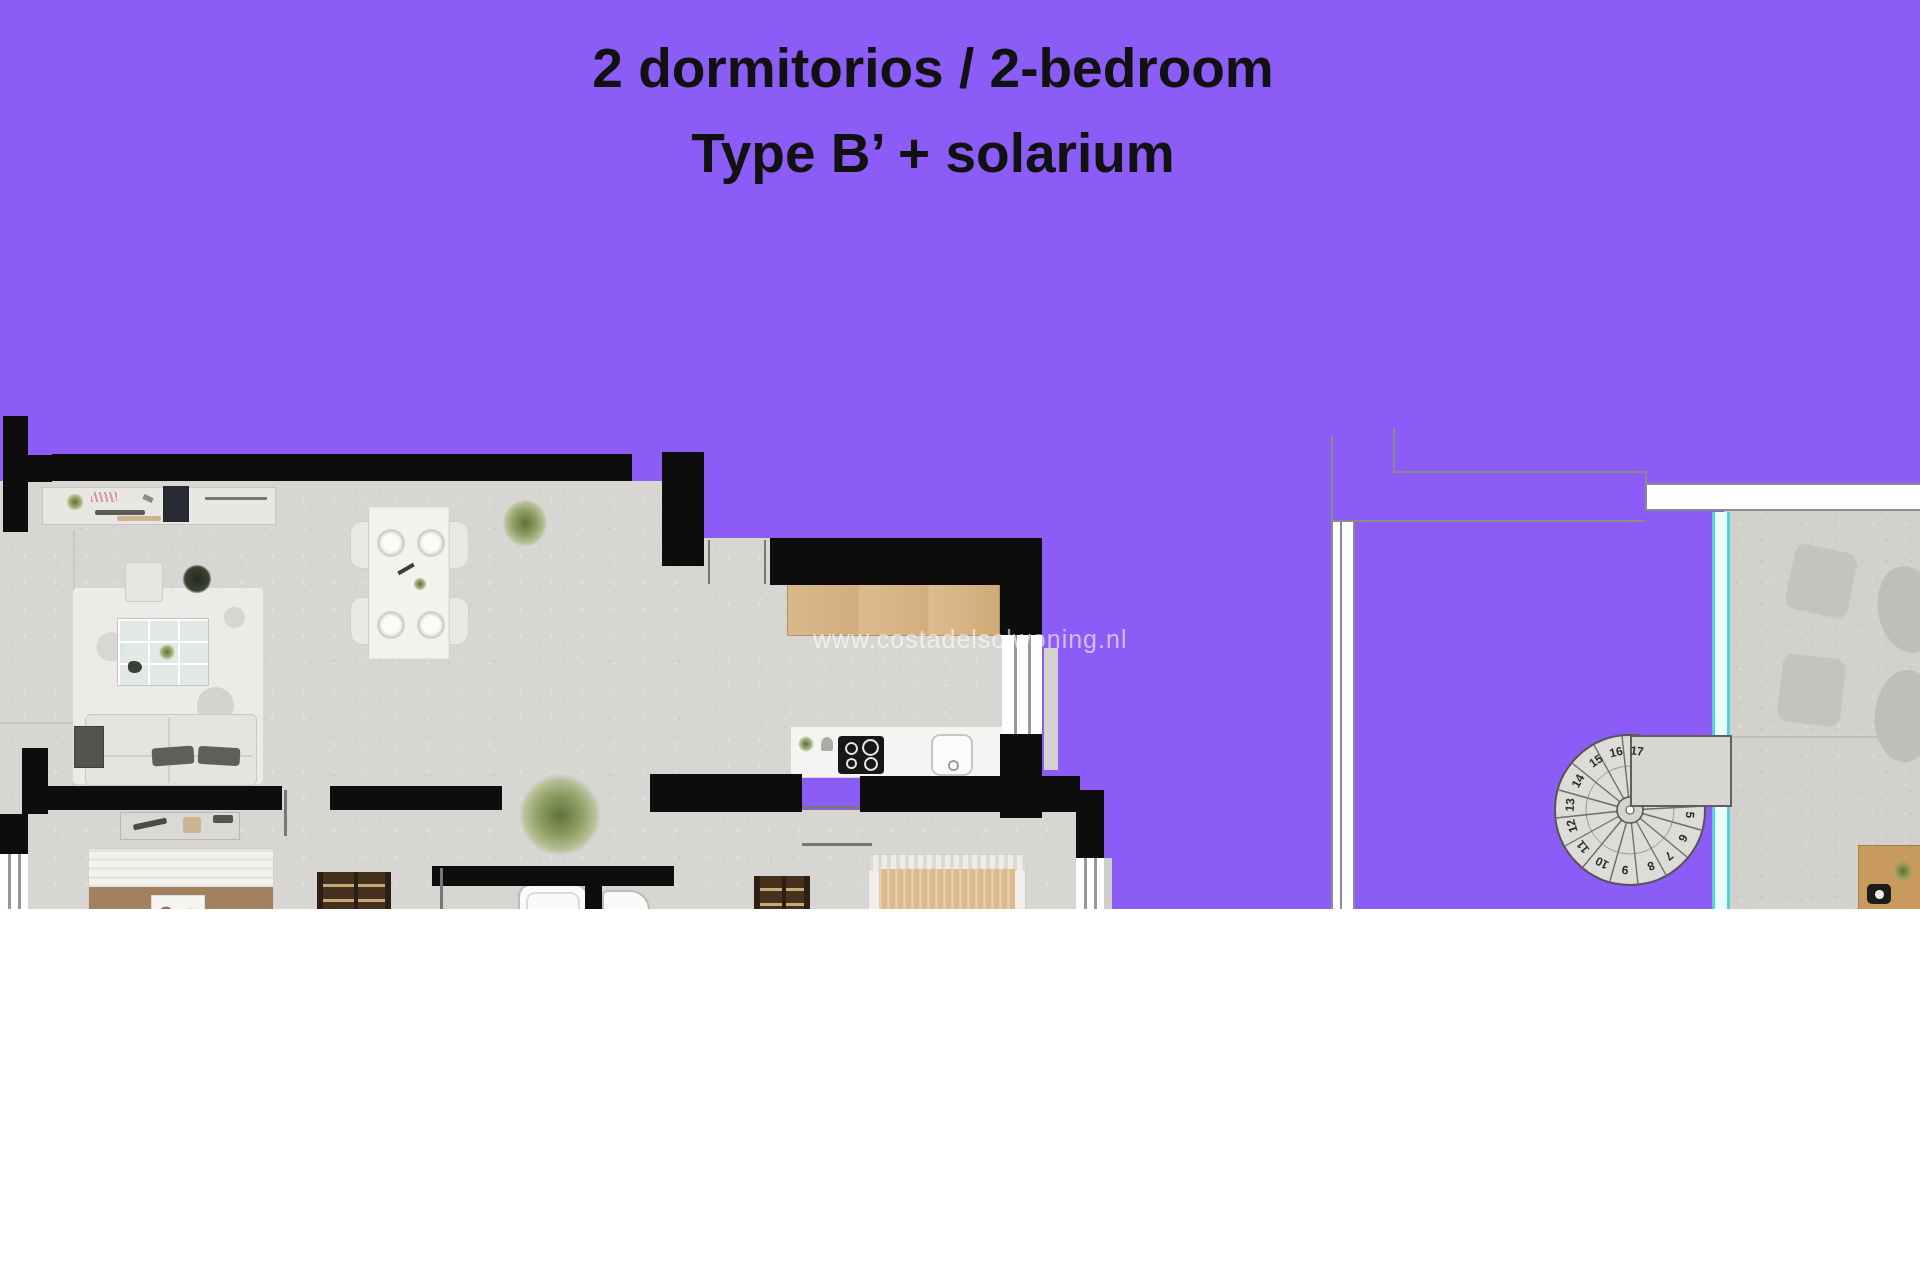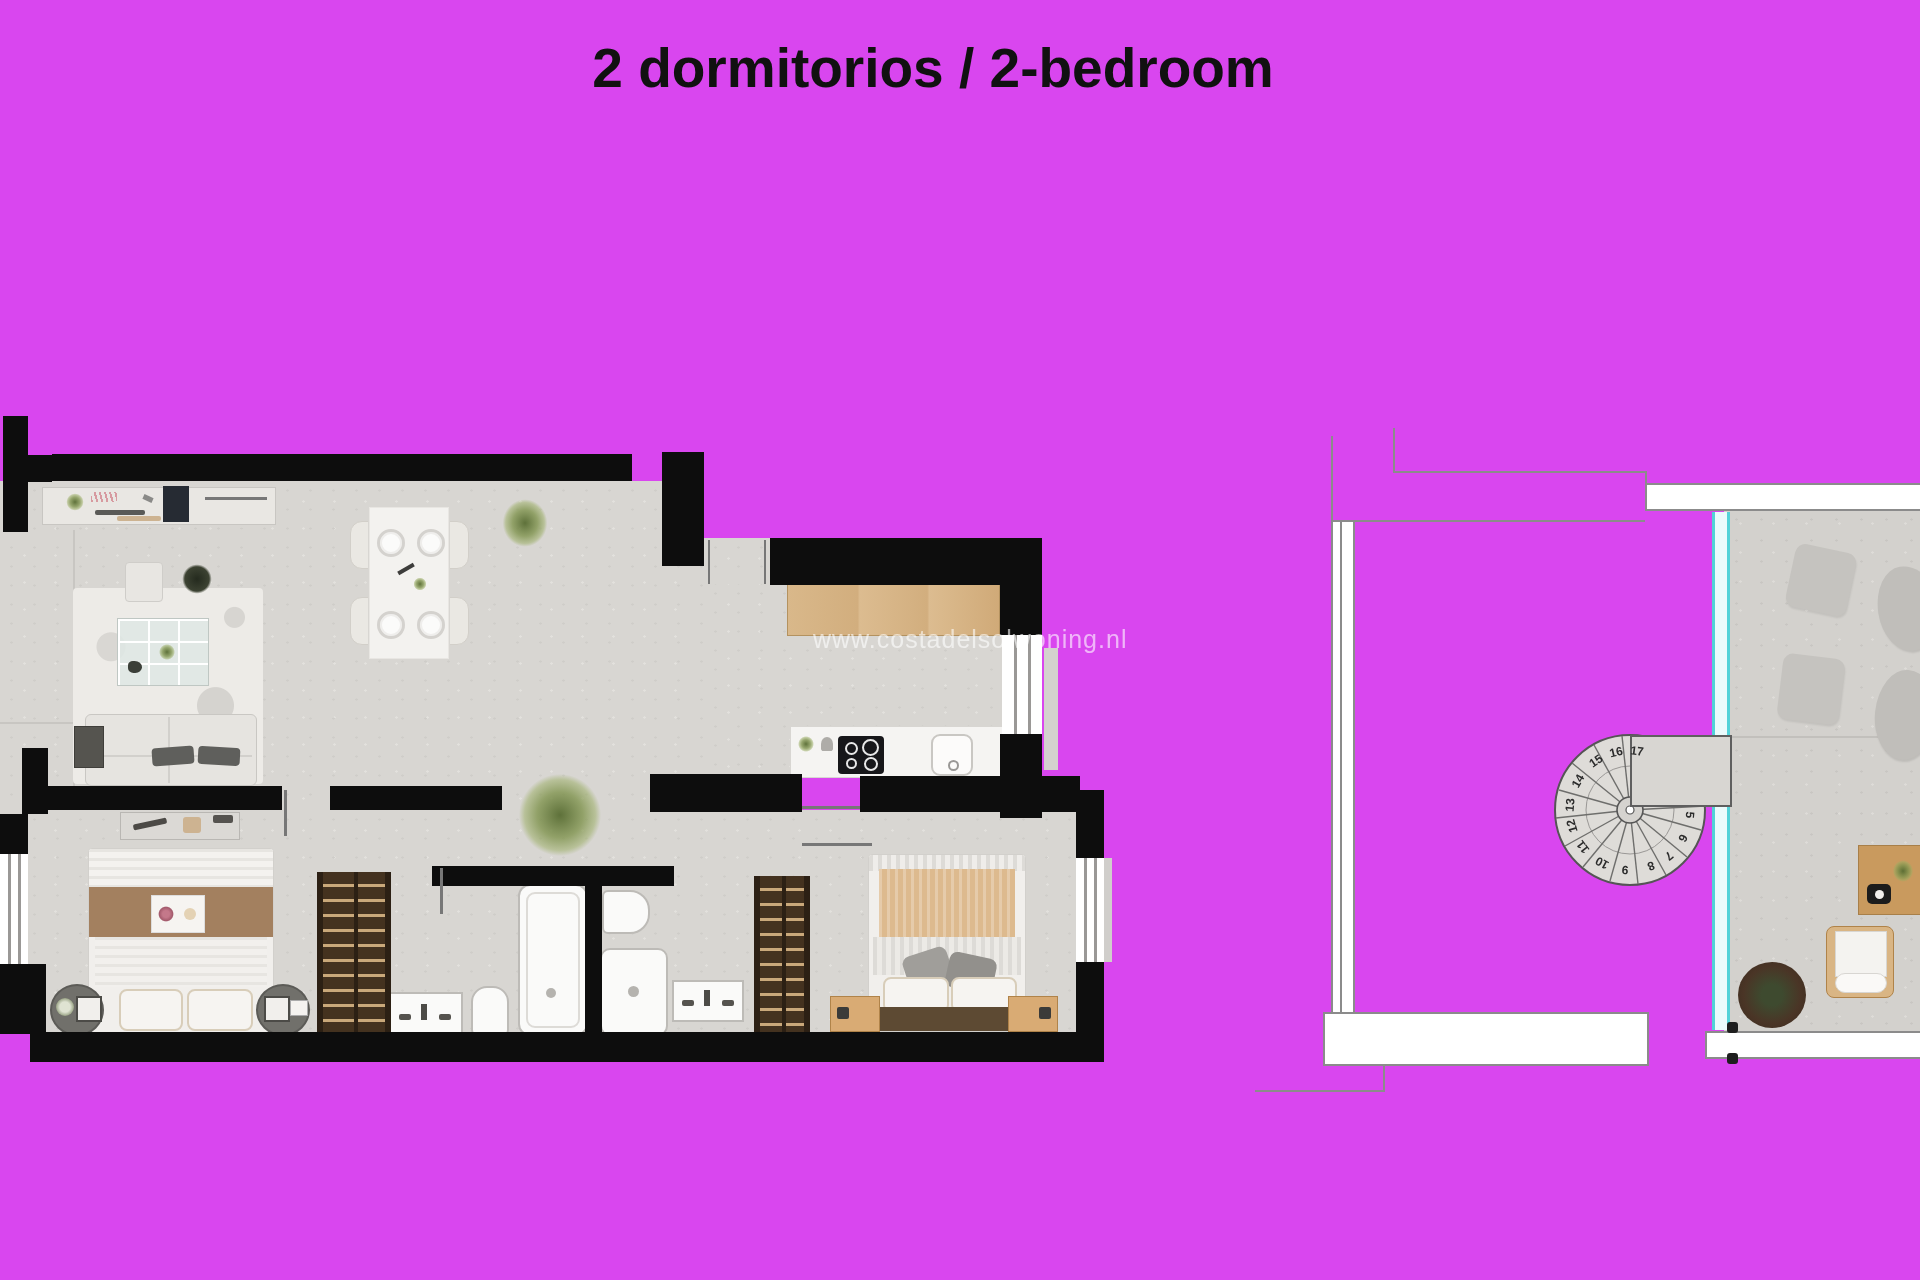--- a/index.html
+++ b/index.html
@@ -1,16 +1,16 @@
 <!DOCTYPE html>
 <html><head>
 <meta charset="utf-8">
 <style>
   html,body{margin:0;padding:0;background:#ffffff;}
-  #stage{position:relative;width:1920px;height:1280px;background:#d946ef;overflow:hidden;
+  #stage{position:relative;width:1920px;height:909px;background:#8b5cf6;overflow:hidden;
          font-family:"Liberation Sans","DejaVu Sans",sans-serif;}
   .abs{position:absolute;}
   
   .title-wrap{left:333px;top:26px;width:1200px;text-align:center;color:#111;}
   .title-line{font-weight:700;font-size:55px;line-height:1.55;letter-spacing:0px;}
   .watermark{left:813px;top:625px;font-size:25px;letter-spacing:1px;color:rgba(255,255,255,.6);z-index:60;}
   
   .floor{background-color:#d8d6d2;
          background-image:radial-gradient(#cfcdc9 1px,transparent 1.6px),
                           radial-gradient(#e3e1dd 1px,transparent 1.6px);
@@ -68,20 +68,21 @@
   .landing{background:#d8d6d2;border:2px solid #5f5f5f;z-index:16;}
   .dot{background:#1e1e1e;border-radius:3px;z-index:17;}
 </style>
 </head>
 <body>
 
 <div id="stage">
 
   <div class="abs title-wrap">
     <div class="title-line">2 dormitorios / 2-bedroom</div>
+    <div class="title-line">Type B’ + solarium</div>
   </div>
 
   <div class="abs" style="left:0;top:0;width:1160px;height:1280px;">
 
     <div class="abs floor" style="left:0;top:481px;width:704px;height:333px;"></div>
     <div class="abs floor" style="left:704px;top:584px;width:300px;height:192px;"></div>
     <div class="abs floor" style="left:704px;top:538px;width:66px;height:47px;"></div>
     <div class="abs floor" style="left:0;top:810px;width:1080px;height:224px;"></div>
     <div class="abs seam" style="left:73px;top:530px;width:2px;height:256px;"></div>
     <div class="abs seam" style="left:0;top:722px;width:74px;height:2px;"></div>

